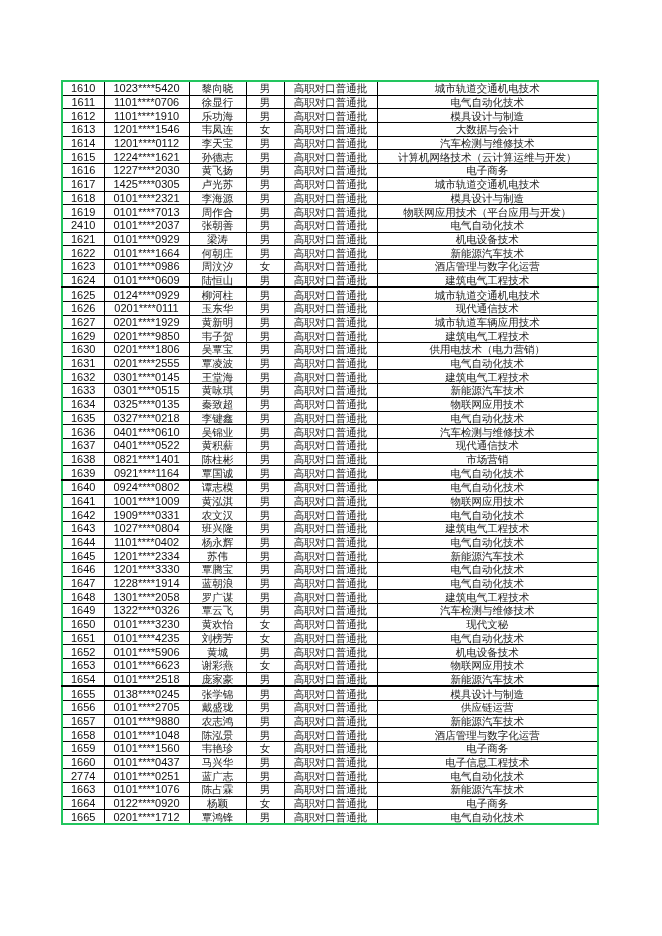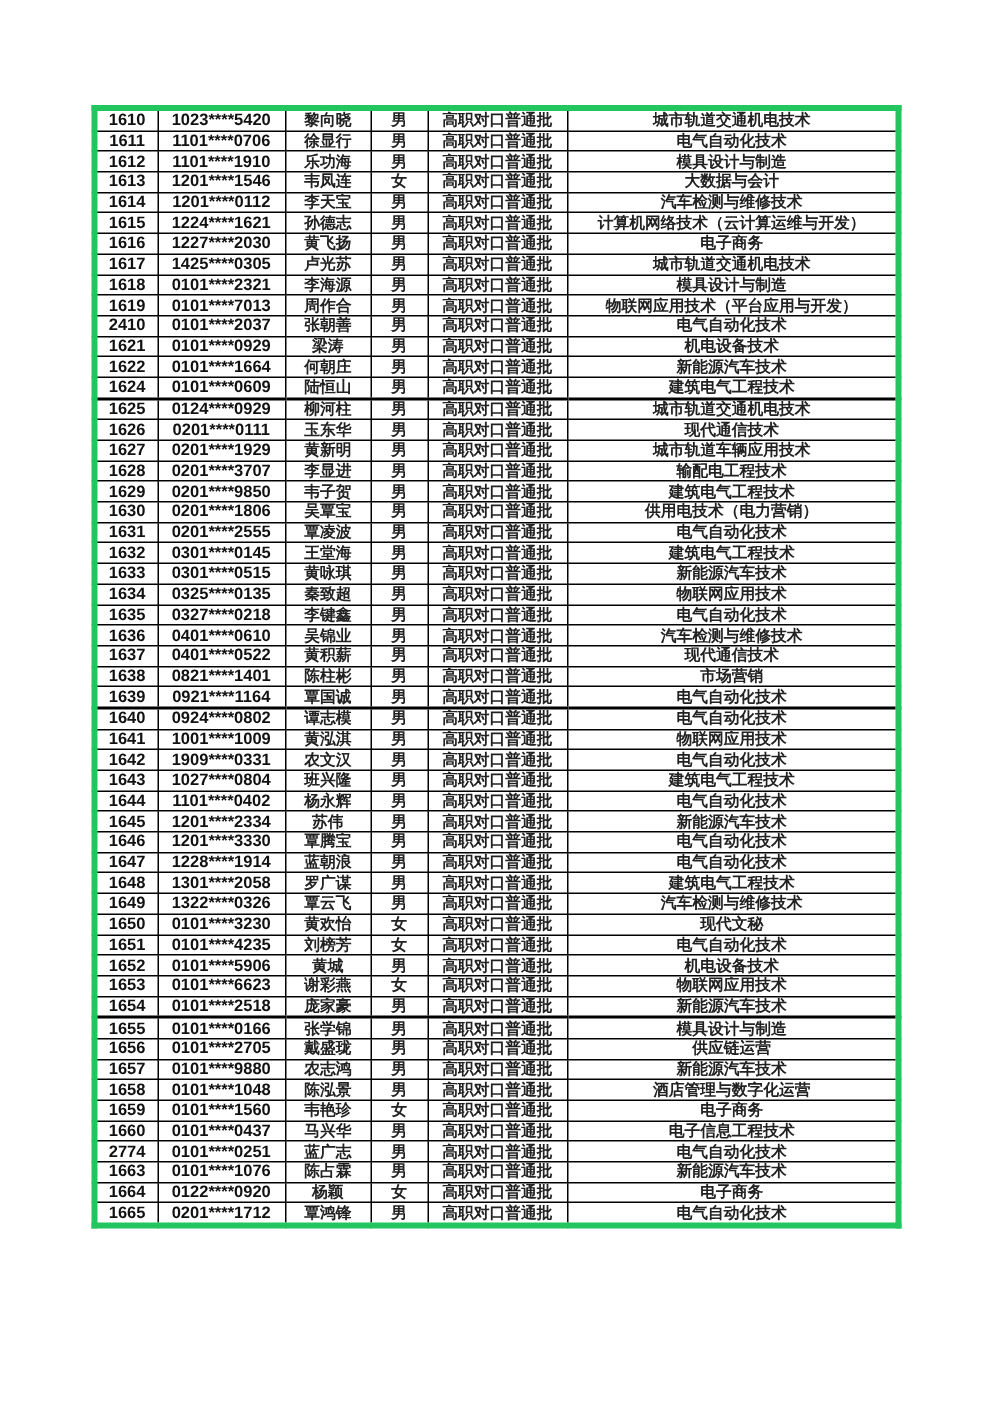--- a/index.html
+++ b/index.html
@@ -1,22 +1,21 @@
 <!DOCTYPE html>
 <html><head>
 <meta charset="utf-8">
 <style>
   html, body { margin: 0; padding: 0; background: #ffffff; }
   body { width: 662px; height: 936px; position: relative; overflow: hidden; }
   .sheet {
-    position: absolute; left: 61px; top: 70px;
+    position: absolute; left: 61px; top: 80px;
     border-collapse: collapse; table-layout: fixed;
     width: 536px;
-    border: 4px solid #22c55e;
-    font-weight: bold;
+    border: 2px solid #22c55e;
   }
   .sheet td {
     border: 1px solid #000;
     height: 12.7px; line-height: 12px;
     padding: 0; text-align: center;
     font-size: 11px; color: #111;
     white-space: nowrap; overflow: hidden;
   }
   .sheet td.num, .sheet td.id { font-family: "Liberation Sans", sans-serif; font-size: 11px; }
   .sheet td.cjk { font-family: "DejaVu Serif", serif; font-size: 10.5px; color: #222; }
@@ -132,20 +131,28 @@
         <td class="cjk">机电设备技术</td>
       </tr>
       <tr>
         <td class="num">1622</td>
         <td class="id">0101****1664</td>
         <td class="cjk">何朝庄</td>
         <td class="cjk">男</td>
         <td class="cjk">高职对口普通批</td>
         <td class="cjk">新能源汽车技术</td>
       </tr>
+      <tr>
+        <td class="num">1623</td>
+        <td class="id">0101****0986</td>
+        <td class="cjk">周汶汐</td>
+        <td class="cjk">女</td>
+        <td class="cjk">高职对口普通批</td>
+        <td class="cjk">酒店管理与数字化运营</td>
+      </tr>
       <tr class="grp-end">
         <td class="num">1624</td>
         <td class="id">0101****0609</td>
         <td class="cjk">陆恒山</td>
         <td class="cjk">男</td>
         <td class="cjk">高职对口普通批</td>
         <td class="cjk">建筑电气工程技术</td>
       </tr>
       <tr>
         <td class="num">1625</td>
@@ -165,28 +172,20 @@
       </tr>
       <tr>
         <td class="num">1627</td>
         <td class="id">0201****1929</td>
         <td class="cjk">黄新明</td>
         <td class="cjk">男</td>
         <td class="cjk">高职对口普通批</td>
         <td class="cjk">城市轨道车辆应用技术</td>
       </tr>
       <tr>
-        <td class="num">1628</td>
-        <td class="id">0201****3707</td>
-        <td class="cjk">李显进</td>
-        <td class="cjk">男</td>
-        <td class="cjk">高职对口普通批</td>
-        <td class="cjk">输配电工程技术</td>
-      </tr>
-      <tr>
         <td class="num">1629</td>
         <td class="id">0201****9850</td>
         <td class="cjk">韦子贺</td>
         <td class="cjk">男</td>
         <td class="cjk">高职对口普通批</td>
         <td class="cjk">建筑电气工程技术</td>
       </tr>
       <tr>
         <td class="num">1630</td>
         <td class="id">0201****1806</td>
@@ -382,21 +381,21 @@
       <tr class="grp-end">
         <td class="num">1654</td>
         <td class="id">0101****2518</td>
         <td class="cjk">庞家豪</td>
         <td class="cjk">男</td>
         <td class="cjk">高职对口普通批</td>
         <td class="cjk">新能源汽车技术</td>
       </tr>
       <tr>
         <td class="num">1655</td>
-        <td class="id">0101****0166</td>
+        <td class="id">0138****0245</td>
         <td class="cjk">张学锦</td>
         <td class="cjk">男</td>
         <td class="cjk">高职对口普通批</td>
         <td class="cjk">模具设计与制造</td>
       </tr>
       <tr>
         <td class="num">1656</td>
         <td class="id">0101****2705</td>
         <td class="cjk">戴盛珑</td>
         <td class="cjk">男</td>

